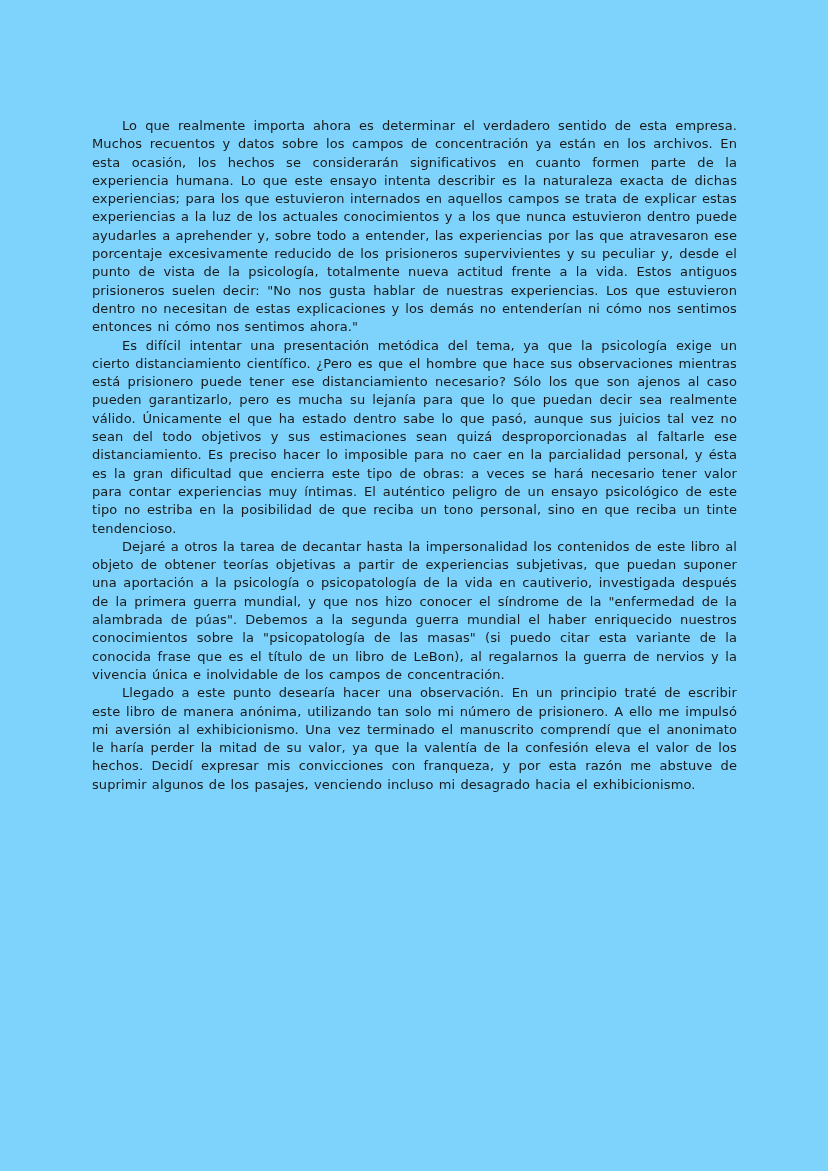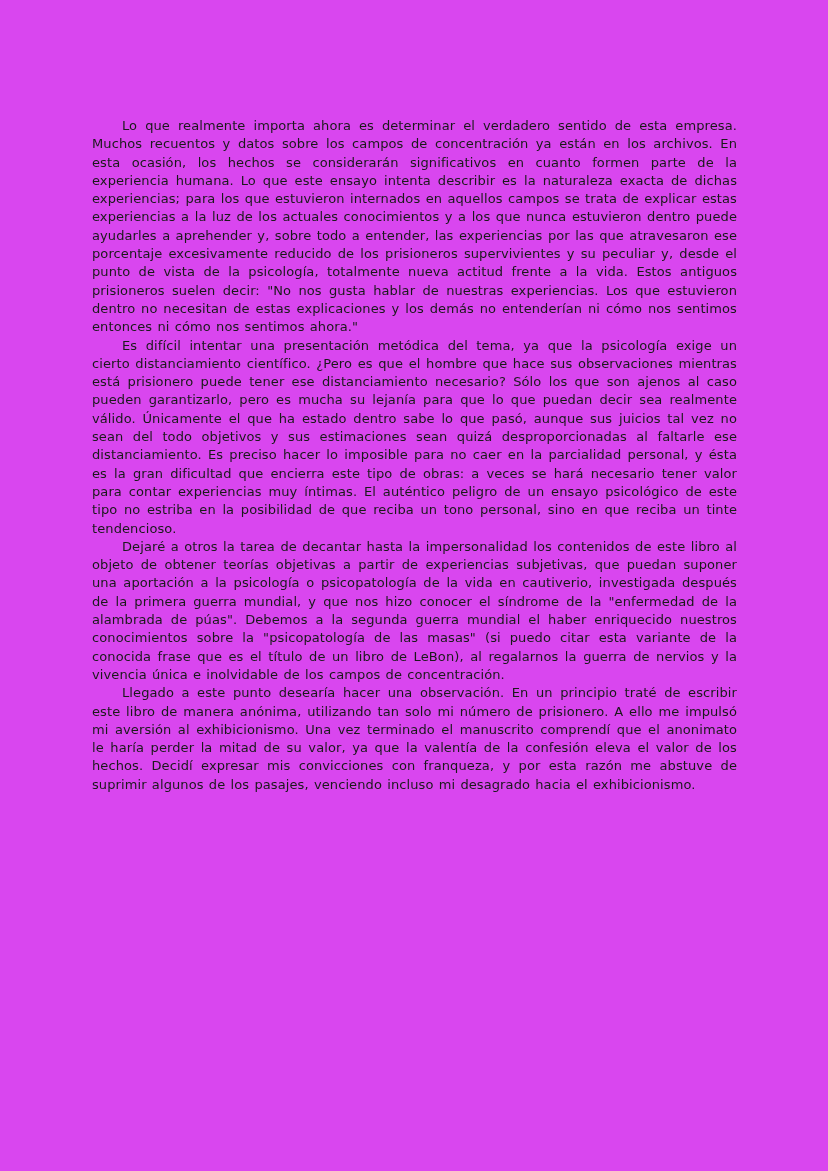--- a/index.html
+++ b/index.html
@@ -4,21 +4,21 @@
 <style>
   html, body {
     margin: 0;
     padding: 0;
     background: #ffffff;
   }
   .page {
     position: relative;
     width: 828px;
     height: 1171px;
-    background: #d946ef;
+    background: #7dd3fc;
     overflow: hidden;
     font-family: "DejaVu Sans", sans-serif;
   }
   .text-block {
     position: absolute;
     left: 92px;
     top: 117px;
     width: 645px;
     color: #1a1a1a;
   }

